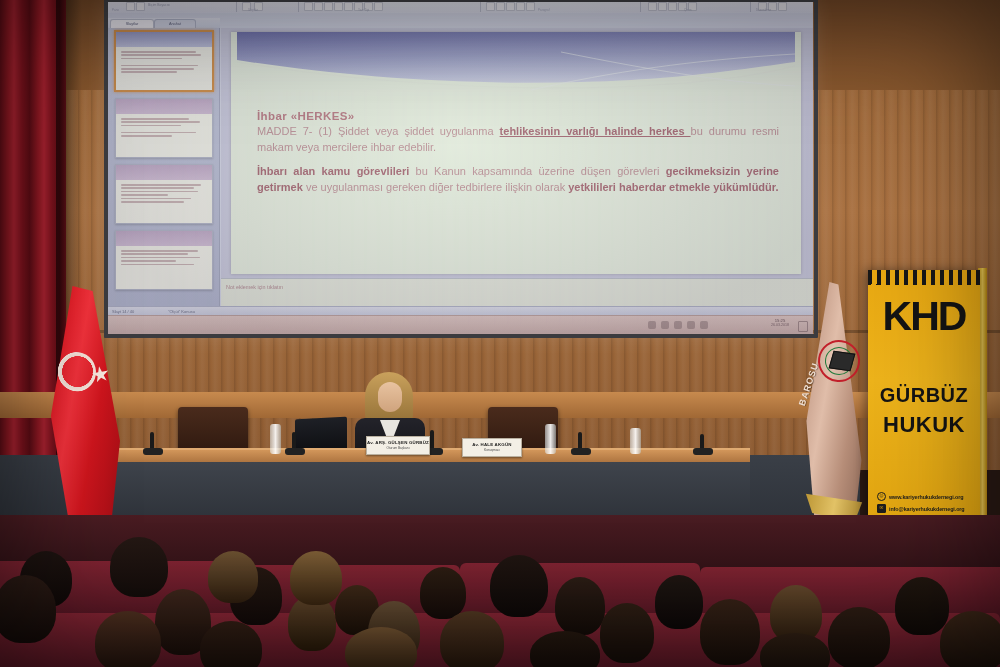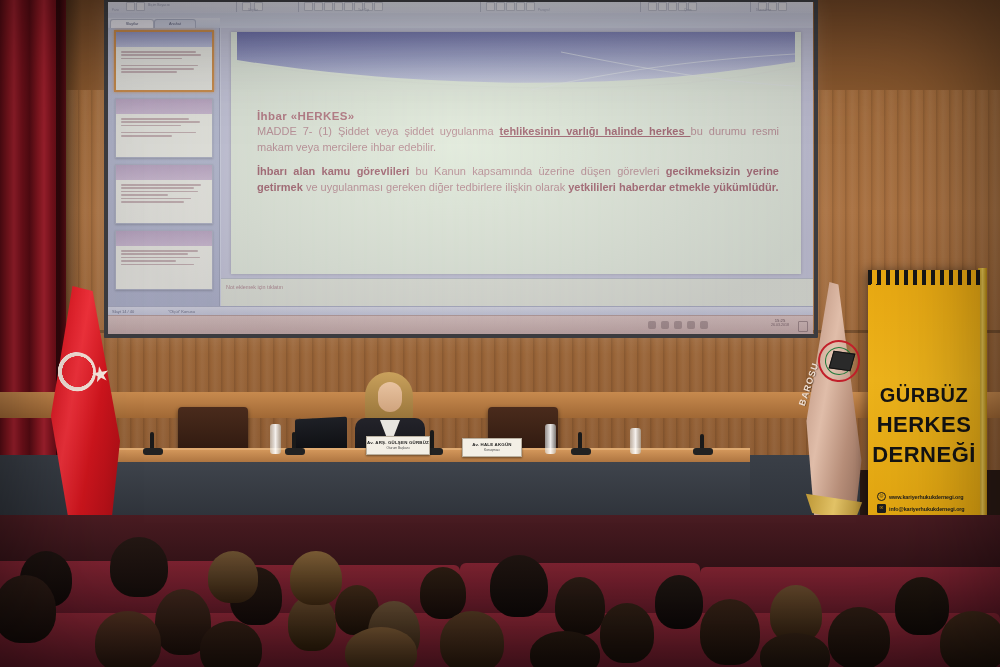--- a/index.html
+++ b/index.html
@@ -402,23 +402,23 @@
   <div class="bar-emblem"></div>
   <div class="bar-book"></div>
   <div class="bar-txt">BAROSU</div>
   <div class="bar-fringe"></div>
   <div class="flagbase" style="left:818px;top:564px"></div>
 
   <div class="banner-pole"></div>
   <div class="banner">
     <div class="banner-stripe" style="top:0"></div>
     <div class="banner-stripe" style="bottom:0"></div>
+    <div class="khd">KHD</div>
     <div class="b-l1">GÜRBÜZ</div>
-    <div class="b-l2">HERKES</div>
-    <div class="b-l3">DERNEĞİ</div>
+    <div class="b-l2">HUKUK</div>
     <div class="contacts">
       <div class="c-row">
         <span class="c-ico">◎</span>
         <span class="c-txt">www.kariyerhukukdernegi.org</span>
       </div>
       <div class="c-row">
         <span class="c-ico mail">✉</span>
         <span class="c-txt">info@kariyerhukukdernegi.org</span>
       </div>
       <div class="c-row">

